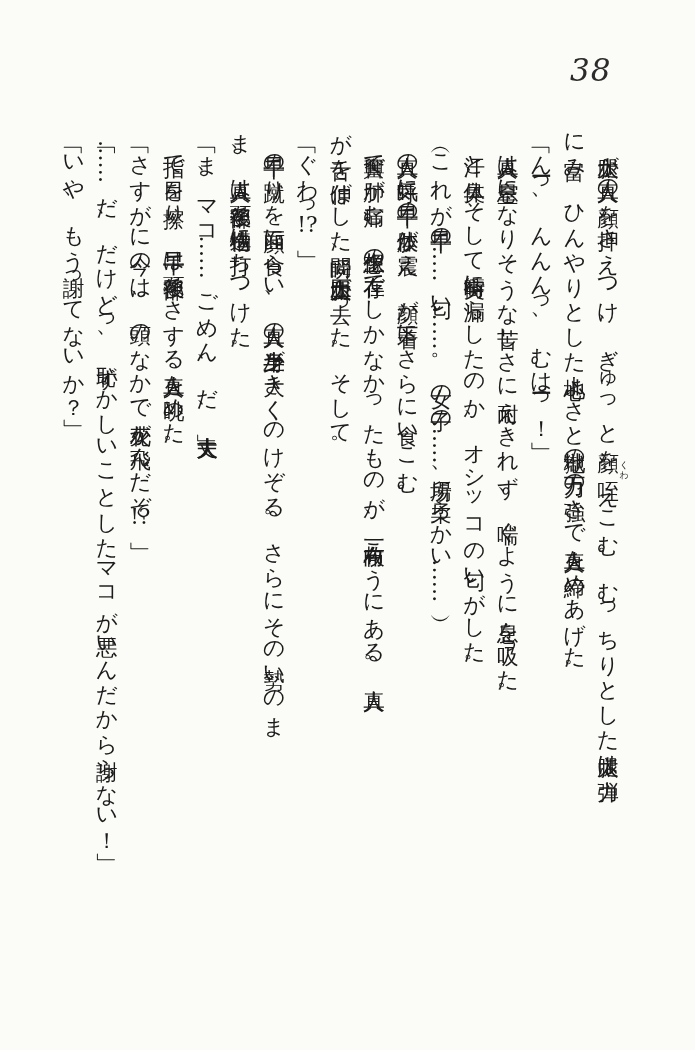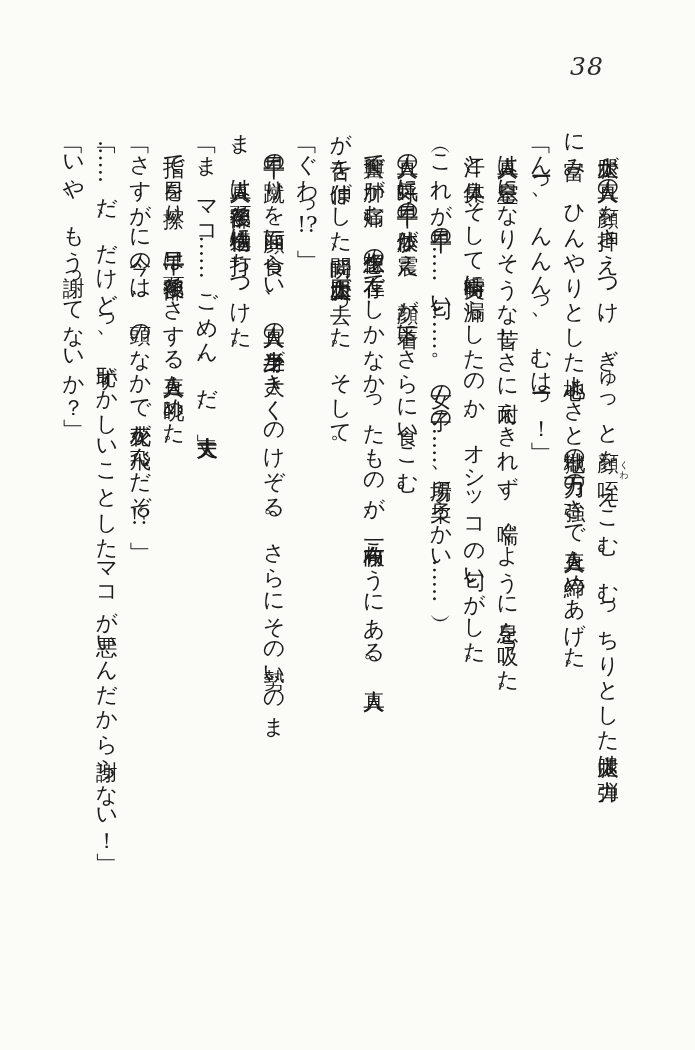--- a/index.html
+++ b/index.html
@@ -16,21 +16,21 @@
   }
   .page {
     position: absolute;
     inset: 0;
   }
   .page-number {
     position: absolute;
     top: 52px;
     left: 570px;
     font-style: italic;
-    font-size: 25px;
+    font-size: 31px;
     color: #2b2b2b;
     letter-spacing: 1px;
   }
   .text-area {
     position: absolute;
     top: 118px;
     right: 66px;
     height: 840px;
     writing-mode: vertical-rl;
     text-orientation: mixed;

